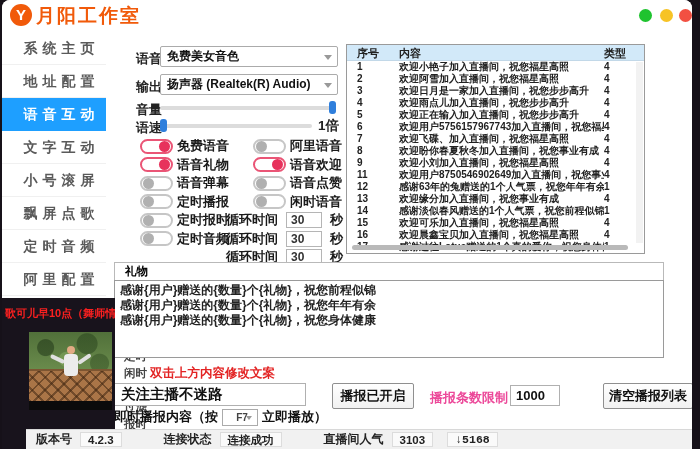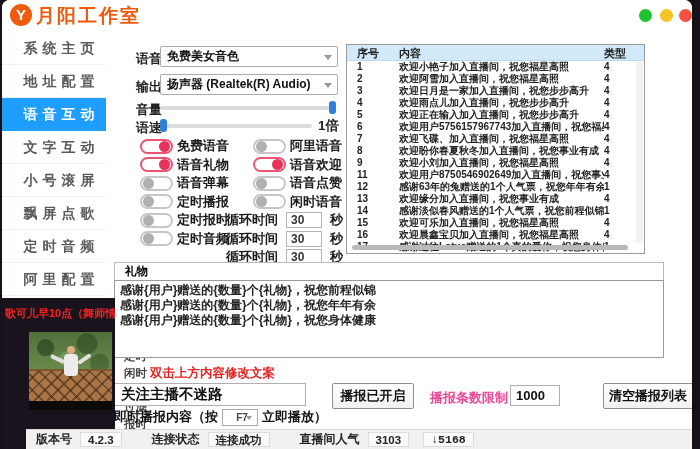--- a/index.html
+++ b/index.html
@@ -112,21 +112,21 @@
   .arm.r { left:48px; transform:rotate(-35deg); }
   .blackbar { position:absolute; left:0; right:0; bottom:0; height:9px; background:#0b0b0b; }
 
   
   .statusbar { position:absolute; left:24px; top:429px; width:668px; height:20px; background:#f1f1f1;
                border-top:1px solid #d8d8d8; display:flex; align-items:center; font-size:12px;
                font-weight:700; color:#222; }
   .sb-label { margin-left:10px; }
   .sb-val { margin-left:8px; background:#fafafa; border:1px solid #dcdcdc; padding:0 7px; height:15px;
             line-height:14px; font-size:11.5px; }
-  .gap-lg { margin-left:30px; }
+  .gap-lg { margin-left:42px; }
   .gap-md { margin-left:14px;font-family:Liberation Mono, monospace; }
 </style>
 </head>
 <body>
 
 <div class="desktop">
   <div class="window">
 
     <div class="titlebar">
       <div class="logo">Y</div>

